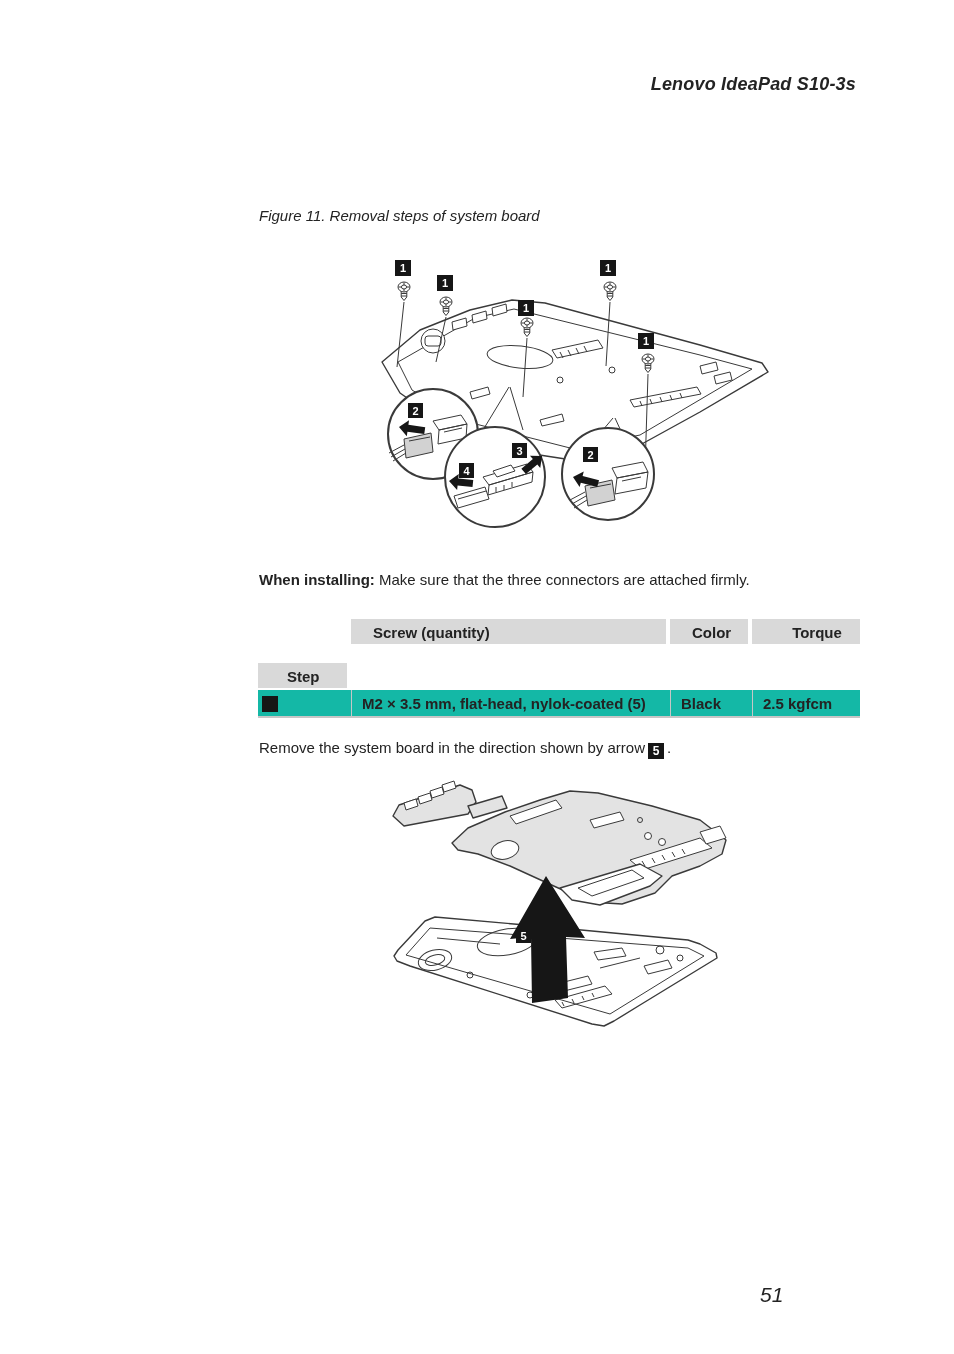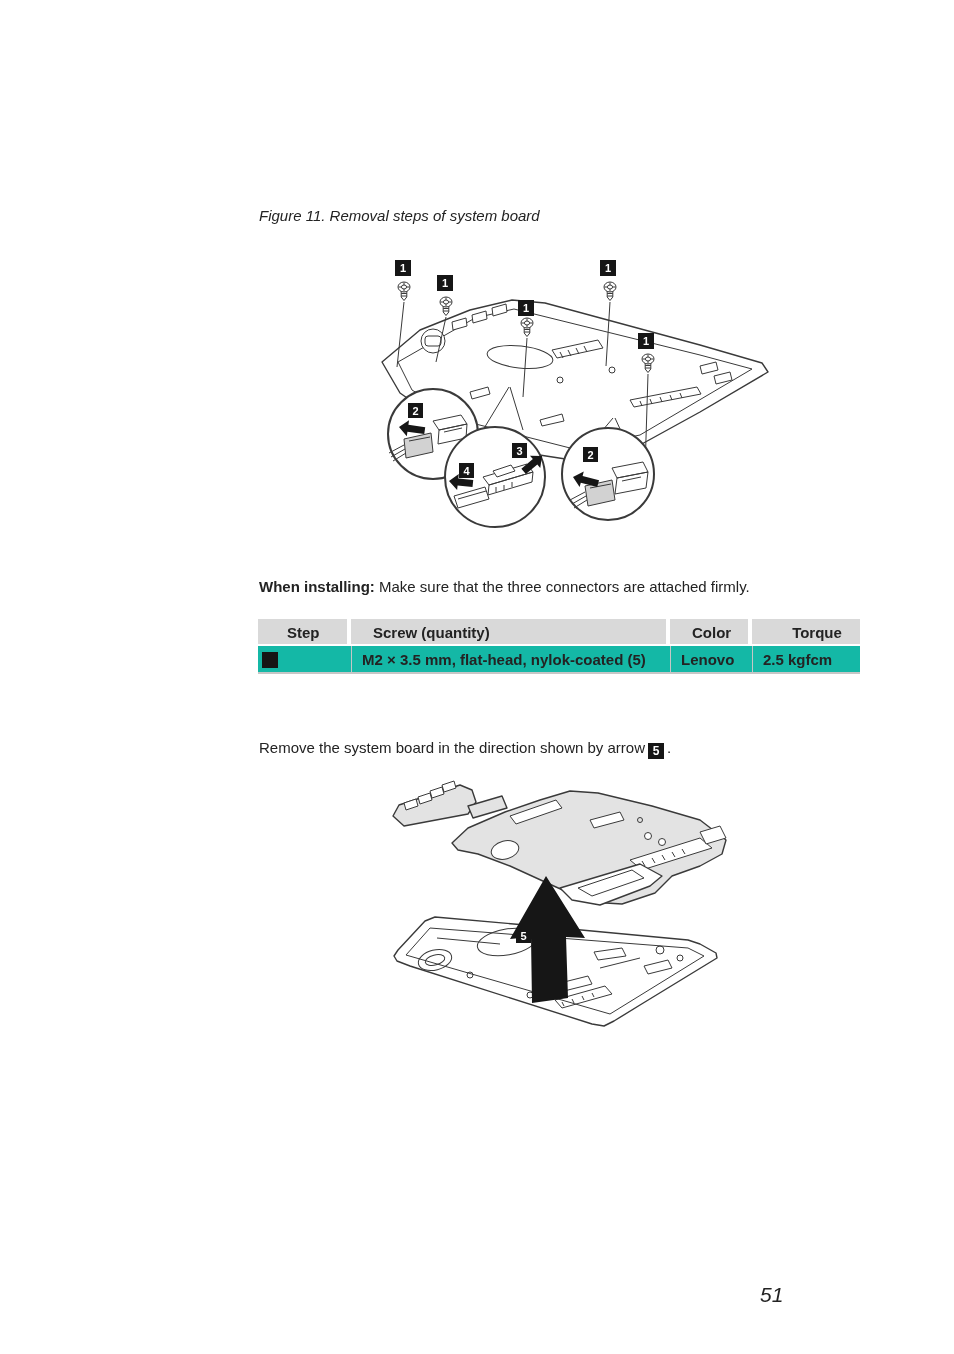--- a/index.html
+++ b/index.html
@@ -14,30 +14,30 @@
   
   .fig-caption{top:167px;left:259px;font-size:15px;font-style:italic;margin-top:40px;}
   .intro{top:193px;left:259px;width:598px;font-size:15px;line-height:21px;}
   .intro .l1{text-align:justify;text-align-last:justify;-moz-text-align-last:justify;}
   .badge{display:inline-block;width:16px;height:16px;background:#161616;color:#fff;
          font-size:12px;font-weight:bold;line-height:16px;text-align:center;
          vertical-align:-2px;margin:0 3px;}
   .sq{display:inline-block;width:15px;height:15px;background:#161616;vertical-align:-2px;}
 
   
-  .when{top:571px;left:259px;width:598px;font-size:15px;margin-top:7px;}
+  .when{top:571px;left:259px;width:598px;font-size:15px;}
   .when b{font-weight:bold;}
 
   
   .screw-table{top:619px;left:258px;width:602px;font-size:15px;display:grid;
                grid-template-columns:93px 319px 82px 108px;}
   .screw-table .h{background:#d9d9d9;font-weight:bold;height:27px;line-height:27px;
                   padding-left:22px;border-right:4px solid #fff;border-bottom:2px solid #fff;
                   box-sizing:border-box;}
-  .screw-table .h.first{padding-left:29px;}
+  .screw-table .h.first{padding-left:29px;margin-top:44px;}
   .screw-table .h.last{border-right:none;text-align:center;}
   .screw-table .d{background:#14b8a6;height:28px;line-height:28px;padding-left:10px;
                   border-bottom:2px solid #c6c6c6;border-left:1px solid #c6c6c6;
                   box-sizing:border-box;font-weight:bold;}
   .screw-table .d.first{border-left:none;padding-left:4px;}
   .step-sq{width:16px;height:16px;background:#161616;margin-top:6px;}
 
   
   .removal{top:739px;left:259px;width:598px;font-size:15px;}
 
@@ -53,20 +53,21 @@
   .gfill{fill:#e3e3e3;}
   .plug{fill:#d2d2d2;}
   .blk{fill:#161616;stroke:none;}
   .btxt{fill:#ffffff;font-size:11px;font-weight:bold;}
 </style>
 </head>
 <body>
 
 <div class="page">
 
+  <div class="abs doc-header">Lenovo IdeaPad S10-3s</div>
 
   <div class="abs fig-caption">Figure 11. Removal steps of system board</div>
 
 
   <svg style="left:370px;top:250px" width="405" height="290" viewBox="370 250 405 290">
 
     <g>
       <path class="ln wfill" d="M382,362 L420,330 470,310 512,300 545,303 700,345 762,363 768,372 700,412 640,445 572,460 520,452 450,428 400,393 Z"></path>
       <path class="lnthin" d="M398,362 L475,318 514,309 700,355 752,369 640,435 574,449 460,420 412,390 Z"></path>
 
@@ -198,21 +199,21 @@
 
   <div class="abs screw-table">
     <div class="h first">Step</div>
     <div class="h">Screw (quantity)</div>
     <div class="h">Color</div>
     <div class="h last">Torque</div>
     <div class="d first">
         <div class="step-sq"></div>
       </div>
     <div class="d">M2 × 3.5 mm, flat-head, nylok-coated (5)</div>
-    <div class="d">Lenovo</div>
+    <div class="d">Black</div>
     <div class="d">2.5 kgfcm</div>
   </div>
 
   <div class="abs removal">
     <span>Remove the system board in the direction shown by arrow</span><span class="badge">5</span><span>.</span>
   </div>
 
   <svg style="left:385px;top:765px" width="350" height="275" viewBox="385 765 350 275">
 
     <g>

